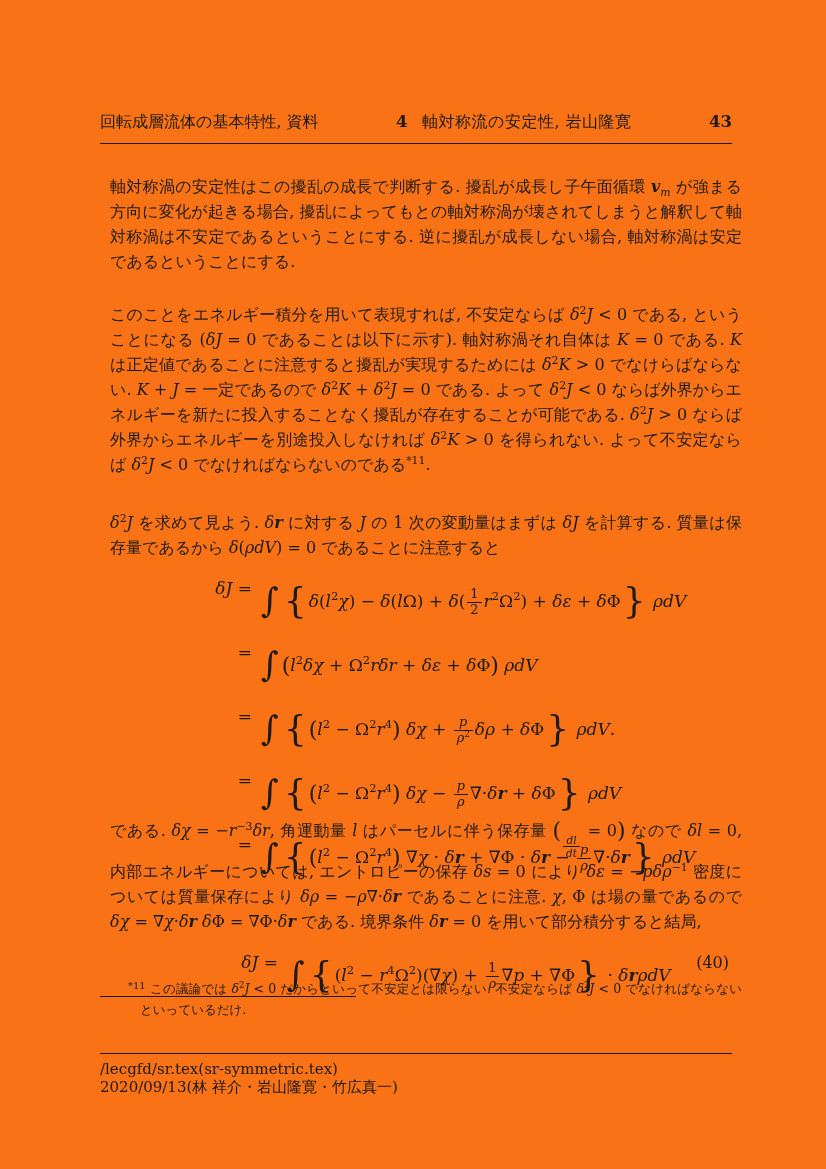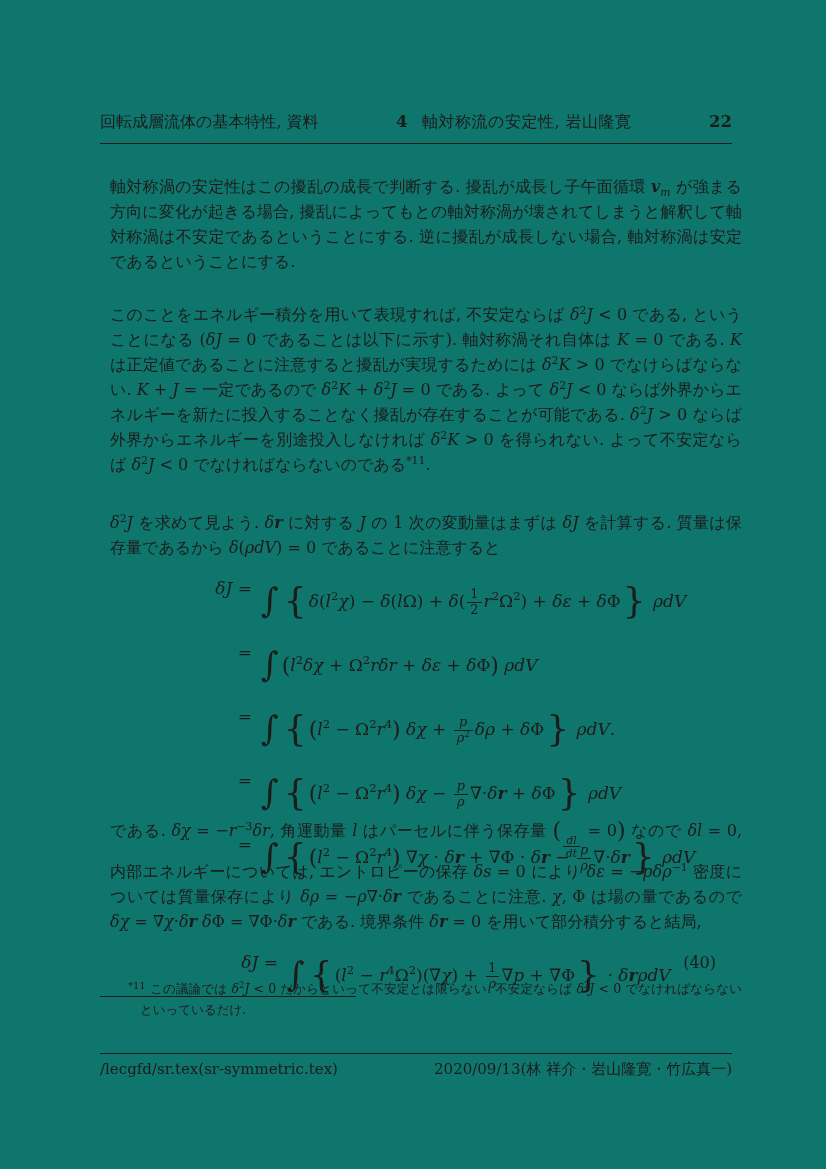--- a/index.html
+++ b/index.html
@@ -1,19 +1,19 @@
 <!DOCTYPE html>
 <html lang="ja"><head>
 <meta charset="utf-8">
 <style>
   html,body{margin:0;padding:0;background:#ffffff;}
   .page{
     position:relative;
     width:826px;height:1169px;
-    background:#0f766e;
+    background:#f97316;
     color:#1b1b1b;
     font-family:"DejaVu Serif","Liberation Serif",serif;
     overflow:hidden;
   }
   .blk{position:absolute;left:100px;width:632px;}
   
   .hdr{top:112px;display:flex;justify-content:space-between;align-items:baseline;font-size:16px;}
   .hdr .sec{letter-spacing:.5px;}
   .hdr .secnum,.hdr .pgnum{font-weight:bold;font-size:16.5px;}
   .hdr .secnum{margin-right:14px;}
@@ -37,38 +37,38 @@
   .int{font-size:34px;font-style:normal;vertical-align:-5px;margin:0 3px 0 1px;}
   .bb{font-size:36px;font-weight:400;vertical-align:-6px;line-height:0;margin:0 2px;}
   .bp2{font-size:22px;vertical-align:-2px;line-height:0;}
   .fr{display:inline-flex;flex-direction:column;align-items:center;vertical-align:middle;font-size:76%;line-height:1.15;margin:0 2px;}
   .fr .fn{padding:0 3px;}
   .fr .fd{border-top:1px solid #1b1b1b;padding:0 3px;}
   .fr.sm{font-size:66%;}
   .para .fr{vertical-align:-8px;}
   .eq40{top:930px;position:absolute;display:flex;align-items:center;min-height:48px;padding-left:118px;box-sizing:border-box;font-size:17px;}
   .eq40 .eq-lhs{flex:0 0 60px;}
-  .eq-number{position:absolute;right:16px;top:50%;transform:translateY(-50%);font-size:16px;}
+  .eq-number{position:absolute;right:3px;top:50%;transform:translateY(-50%);font-size:16px;}
   
   .fn-rule{top:996px;width:256px;}
   .footnote{top:965px;font-size:12.5px;line-height:21px;text-align:justify;padding-left:30px;text-indent:-12px;box-sizing:border-box;}
   .fn-marker{font-size:10px;vertical-align:4px;margin-right:4px;}
   
   .ftr-rule{top:1053px;width:632px;}
-  .ftr{top:1060px;display:flex;justify-content:space-between;align-items:baseline;font-size:15px;}
+  .ftr{top:1060px;display:flex;justify-content:space-between;align-items:baseline;font-size:15px;flex-direction:column;}
 </style>
 </head>
 <body>
 
 <div class="page">
 
   <div class="blk hdr">
     <span>回転成層流体の基本特性, 資料</span>
     <span class="sec"><span class="secnum">4</span><span>軸対称流の安定性, 岩山隆寛</span></span>
-    <span class="pgnum">22</span>
+    <span class="pgnum">43</span>
   </div>
   <div class="rule hdr-rule"></div>
 
   <p class="blk para p1">軸対称渦の安定性はこの擾乱の成長で判断する. 擾乱が成長し子午面循環 <b class="bi">v</b><sub><i>m</i></sub> が強まる方向に変化が起きる場合, 擾乱によってもとの軸対称渦が壊されてしまうと解釈して軸対称渦は不安定であるということにする. 逆に擾乱が成長しない場合, 軸対称渦は安定であるということにする.</p>
   <p class="blk para p2">このことをエネルギー積分を用いて表現すれば, 不安定ならば <i>δ</i><sup>2</sup><i>J</i> &lt; 0 である, ということになる (<i>δJ</i> = 0 であることは以下に示す). 軸対称渦それ自体は <i>K</i> = 0 である. <i>K</i> は正定値であることに注意すると擾乱が実現するためには <i>δ</i><sup>2</sup><i>K</i> &gt; 0 でなけらばならない. <i>K</i> + <i>J</i> = 一定であるので <i>δ</i><sup>2</sup><i>K</i> + <i>δ</i><sup>2</sup><i>J</i> = 0 である. よって <i>δ</i><sup>2</sup><i>J</i> &lt; 0 ならば外界からエネルギーを新たに投入することなく擾乱が存在することが可能である. <i>δ</i><sup>2</sup><i>J</i> &gt; 0 ならば外界からエネルギーを別途投入しなければ <i>δ</i><sup>2</sup><i>K</i> &gt; 0 を得られない. よって不安定ならば <i>δ</i><sup>2</sup><i>J</i> &lt; 0 でなければならないのである<sup>*11</sup>.</p>
   <p class="blk para p3"><i>δ</i><sup>2</sup><i>J</i> を求めて見よう. <i>δ</i><b class="bi">r</b> に対する <i>J</i> の 1 次の変動量はまずは <i>δJ</i> を計算する. 質量は保存量であるから <i>δ</i>(<i>ρdV</i>) = 0 であることに注意すると</p>
 
   <div class="blk eqblock">
     <div class="eqrow">
       <span class="eq-lhs"><i>δJ</i> =</span>

